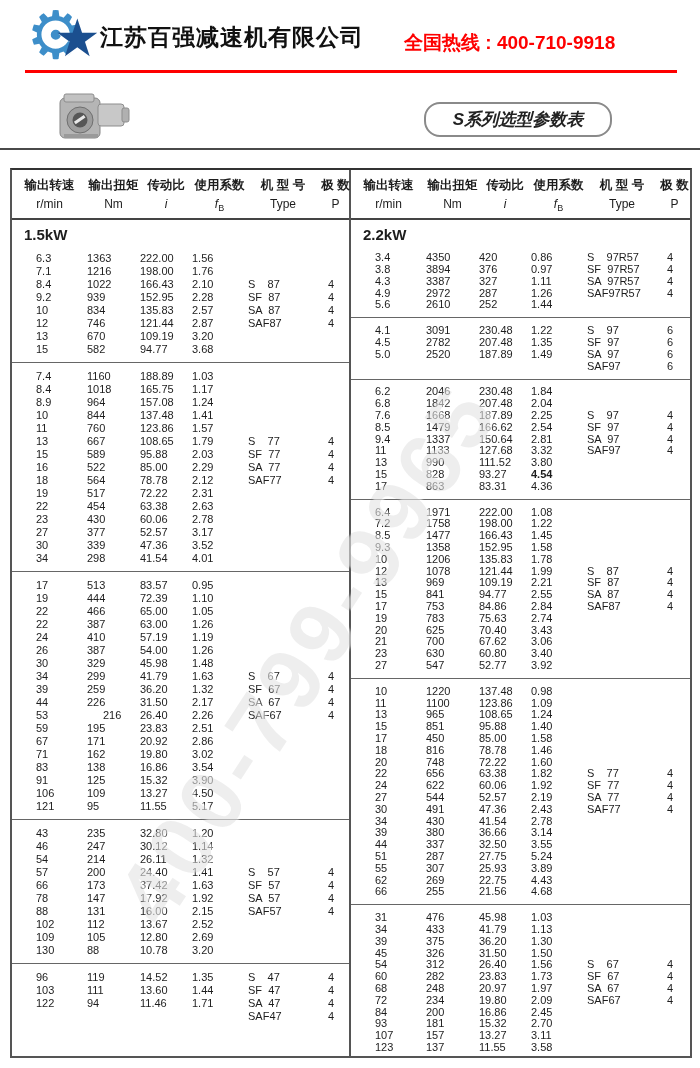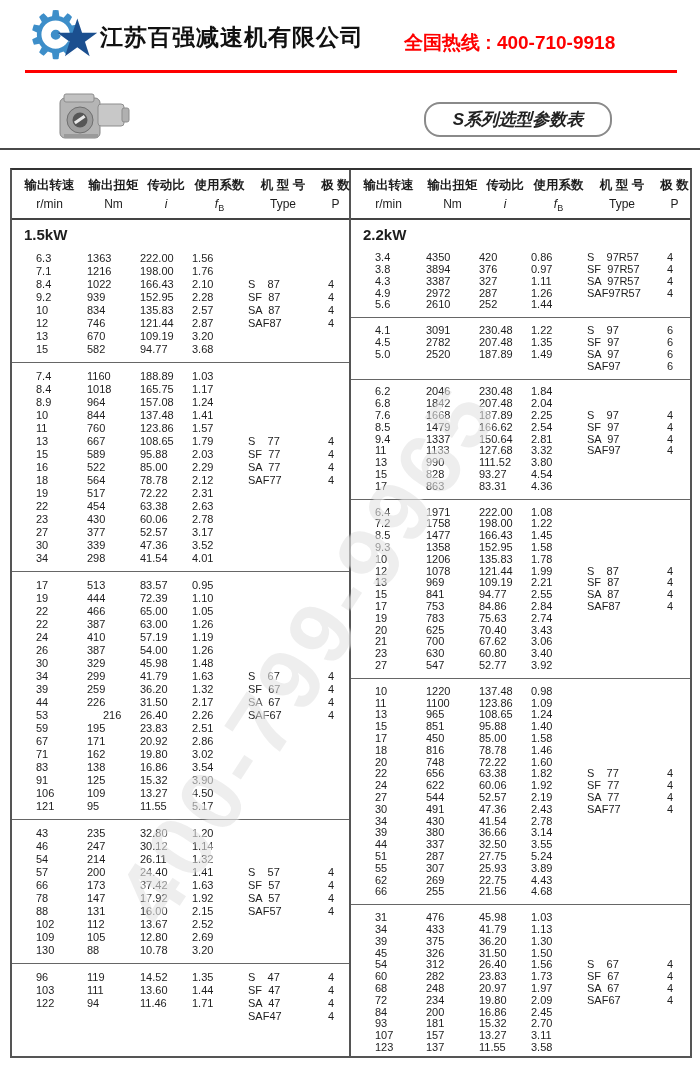--- a/index.html
+++ b/index.html
@@ -466,21 +466,21 @@
           <div class="c1" style="grid-area: 6 / 2;">1133</div>
           <div class="c2" style="grid-area: 6 / 3;">127.68</div>
           <div class="c3" style="grid-area: 6 / 4;">3.32</div>
           <div class="c0" style="grid-area: 7 / 1;">13</div>
           <div class="c1" style="grid-area: 7 / 2;">990</div>
           <div class="c2" style="grid-area: 7 / 3;">111.52</div>
           <div class="c3" style="grid-area: 7 / 4;">3.80</div>
           <div class="c0" style="grid-area: 8 / 1;">15</div>
           <div class="c1" style="grid-area: 8 / 2;">828</div>
           <div class="c2" style="grid-area: 8 / 3;">93.27</div>
-          <div class="c3" style="grid-area: 8 / 4;">4.54</div>
+          <div class="c3" style="grid-area: 8 / 4; font-weight: bold;">4.54</div>
           <div class="c0" style="grid-area: 9 / 1;">17</div>
           <div class="c1" style="grid-area: 9 / 2;">863</div>
           <div class="c2" style="grid-area: 9 / 3;">83.31</div>
           <div class="c3" style="grid-area: 9 / 4;">4.36</div>
           <div class="c4" style="grid-area: 3 / 5;">S    97</div>
           <div class="c5" style="grid-area: 3 / 6;">4</div>
           <div class="c4" style="grid-area: 4 / 5;">SF  97</div>
           <div class="c5" style="grid-area: 4 / 6;">4</div>
           <div class="c4" style="grid-area: 5 / 5;">SA  97</div>
           <div class="c5" style="grid-area: 5 / 6;">4</div>

